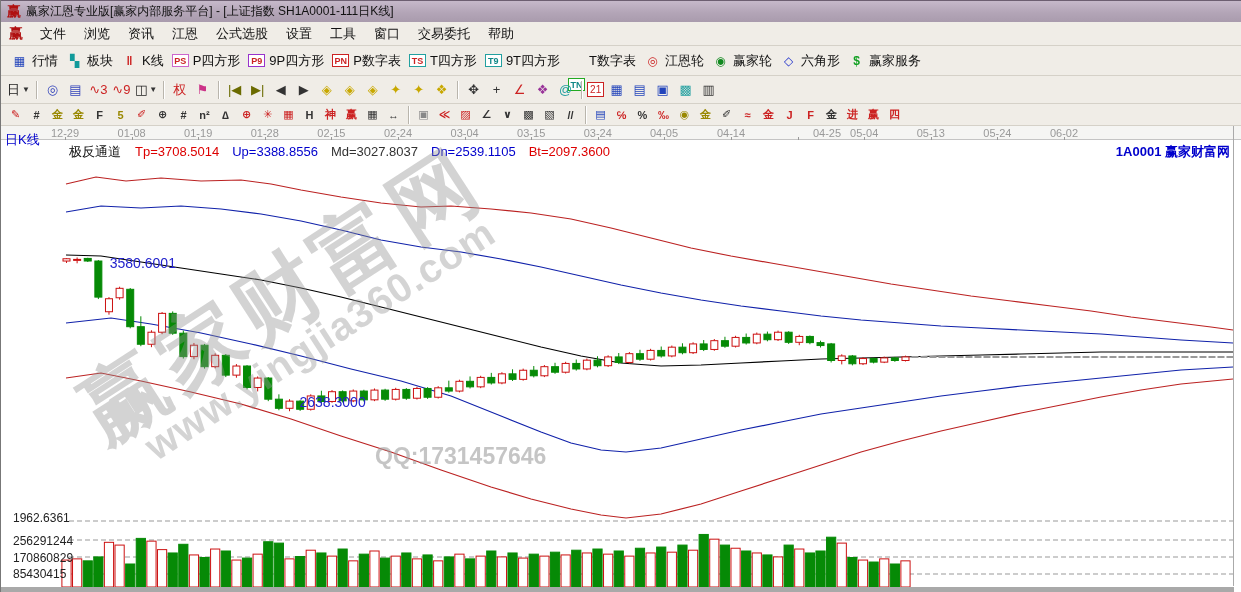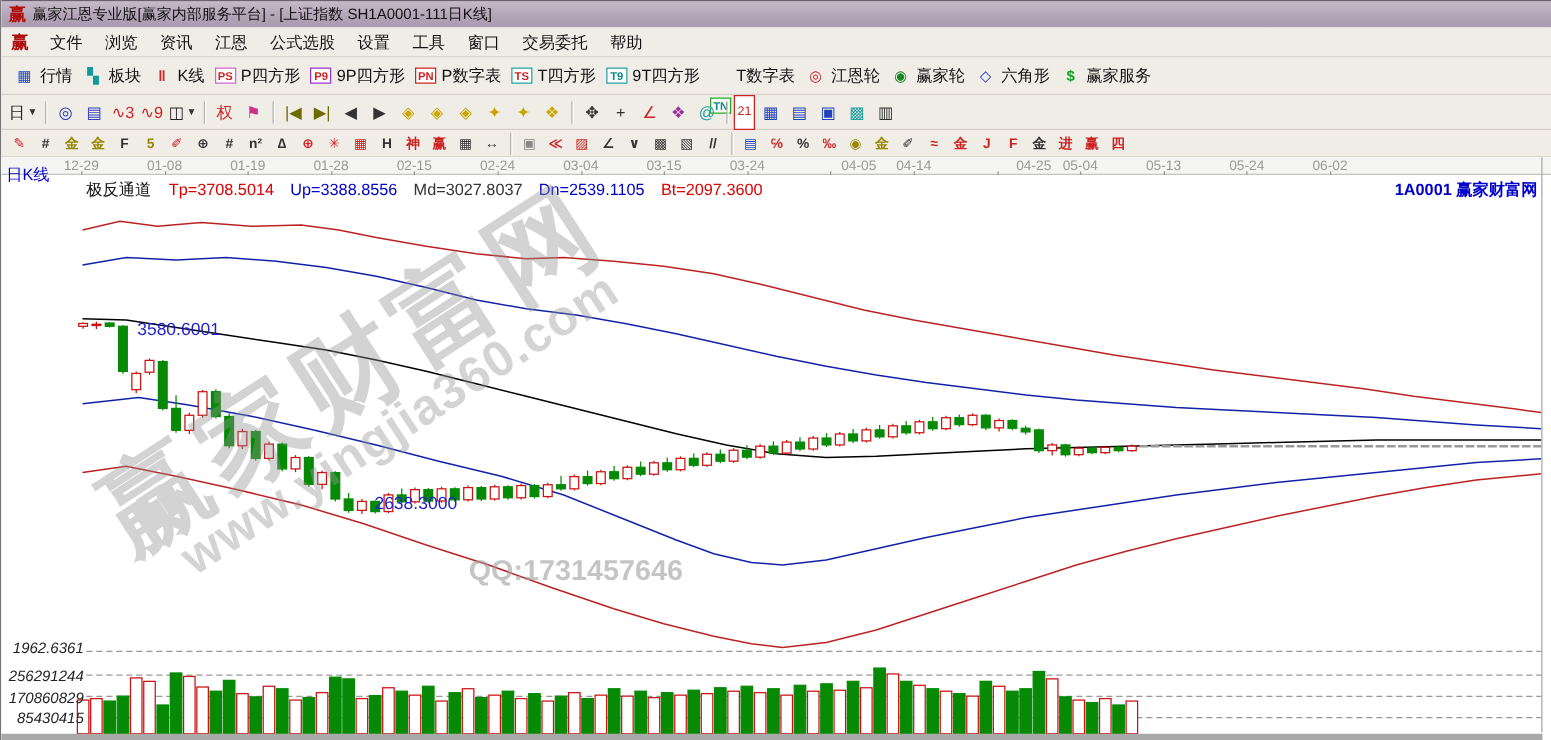--- a/index.html
+++ b/index.html
@@ -23,34 +23,34 @@
   .tb1-item{display:flex;align-items:center;margin:0 4px;font-size:13px;color:#111;cursor:default;}
   .tb1-item .ticon{display:inline-flex;align-items:center;justify-content:center;
                    width:17px;height:15px;margin-right:4px;font-size:12px;font-weight:bold;}
   .tb1-item .ticon.box{border:1px solid;font-size:9px;width:17px;height:13px;background:#fff;}
   .tb2{height:28px;padding:0 4px;}
   .tb3{height:22px;padding:0 4px;}
   .tb-btn{display:inline-flex;align-items:center;justify-content:center;
           min-width:21px;height:20px;margin:0 1px;font-size:13px;border:1px solid transparent;cursor:default;}
   .tb3 .tb-btn{min-width:19px;height:17px;font-size:11px;font-weight:bold;}
   .tb-btn .caret{font-size:8px;color:#333;margin-left:2px;}
-  .tb-btn.boxed{border:1px solid #cc2222;background:#fff;font-size:10px;height:28px;min-width:17px;}
+  .tb-btn.boxed{border:1px solid #cc2222;background:#fff;font-size:10px;height:15px;min-width:17px;}
   .sep{width:1px;height:18px;background:#b9b5ac;box-shadow:1px 0 0 #fff;margin:0 4px;}
   
   .chart-region{position:relative;width:1241px;height:466px;background:#fff;}
   .date-strip{position:absolute;left:0;top:0;width:1241px;height:14px;background:#f5f5f3;
               border-bottom:1px solid #c4c4c4;}
   .date-label{position:absolute;top:1px;width:44px;text-align:center;font-size:11px;color:#999;}
   .date-tick{position:absolute;top:11px;width:1px;height:3px;background:#999;}
   .kline-label{position:absolute;left:4px;top:5px;font-size:13px;color:#0000cc;}
   .info-row{position:absolute;left:68px;top:17px;font-size:13px;white-space:nowrap;}
   .info-row .ind-name{color:#111;margin-right:14px;}
   .info-row span.param{margin-right:13px;}
   .symbol-label{position:absolute;right:12px;top:17px;font-size:13px;color:#0000cc;font-weight:bold;}
-  .scale-label{position:absolute;left:2px;width:64px;text-align:right;font-size:12px;color:#222;font-style:italic;}
+  .scale-label{position:absolute;left:12px;width:64px;text-align:left;font-size:12px;color:#222;}
   .wm-brand{position:absolute;left:88px;top:238px;font-size:84px;font-weight:bold;
             color:rgba(145,145,145,0.40);letter-spacing:8px;transform:rotate(-33deg);
             transform-origin:left center;white-space:nowrap;pointer-events:none;}
   .wm-url{position:absolute;left:148px;top:302px;font-size:40px;font-weight:bold;
           color:rgba(152,152,152,0.42);letter-spacing:1px;transform:rotate(-33deg);
           transform-origin:left center;white-space:nowrap;pointer-events:none;}
   .wm-qq{position:absolute;left:374px;top:317px;font-size:23px;font-weight:bold;
          color:rgba(158,158,158,0.60);pointer-events:none;}
   .right-border{position:absolute;left:1232px;top:0;width:1px;height:460px;background:#aaa;}
   .bottom-strip{position:absolute;left:0;bottom:0;width:1233px;height:5px;background:#a9a9a9;}
@@ -234,21 +234,21 @@
         <span class="date-label" style="left: 308.4px;">02-15</span>
         <span class="date-tick" style="left: 330.4px;"></span>
         <span class="date-label" style="left: 375px;">02-24</span>
         <span class="date-tick" style="left: 397px;"></span>
         <span class="date-label" style="left: 441.6px;">03-04</span>
         <span class="date-tick" style="left: 463.6px;"></span>
         <span class="date-label" style="left: 508.2px;">03-15</span>
         <span class="date-tick" style="left: 530.2px;"></span>
         <span class="date-label" style="left: 574.8px;">03-24</span>
         <span class="date-tick" style="left: 596.8px;"></span>
-        <span class="date-label" style="left: 664px; text-align: center;">04-05</span>
+        <span class="date-label" style="left: 641px; text-align: center;">04-05</span>
         <span class="date-tick" style="left: 663.4px;"></span>
         <span class="date-label" style="left: 708px;">04-14</span>
         <span class="date-tick" style="left: 730px;"></span>
         <span class="date-label" style="left: 804px;">04-25</span>
         <span class="date-tick" style="left: 796.6px;"></span>
         <span class="date-label" style="left: 841.2px;">05-04</span>
         <span class="date-tick" style="left: 863.2px;"></span>
         <span class="date-label" style="left: 907.8px;">05-13</span>
         <span class="date-tick" style="left: 929.8px;"></span>
         <span class="date-label" style="left: 974.4px;">05-24</span>

